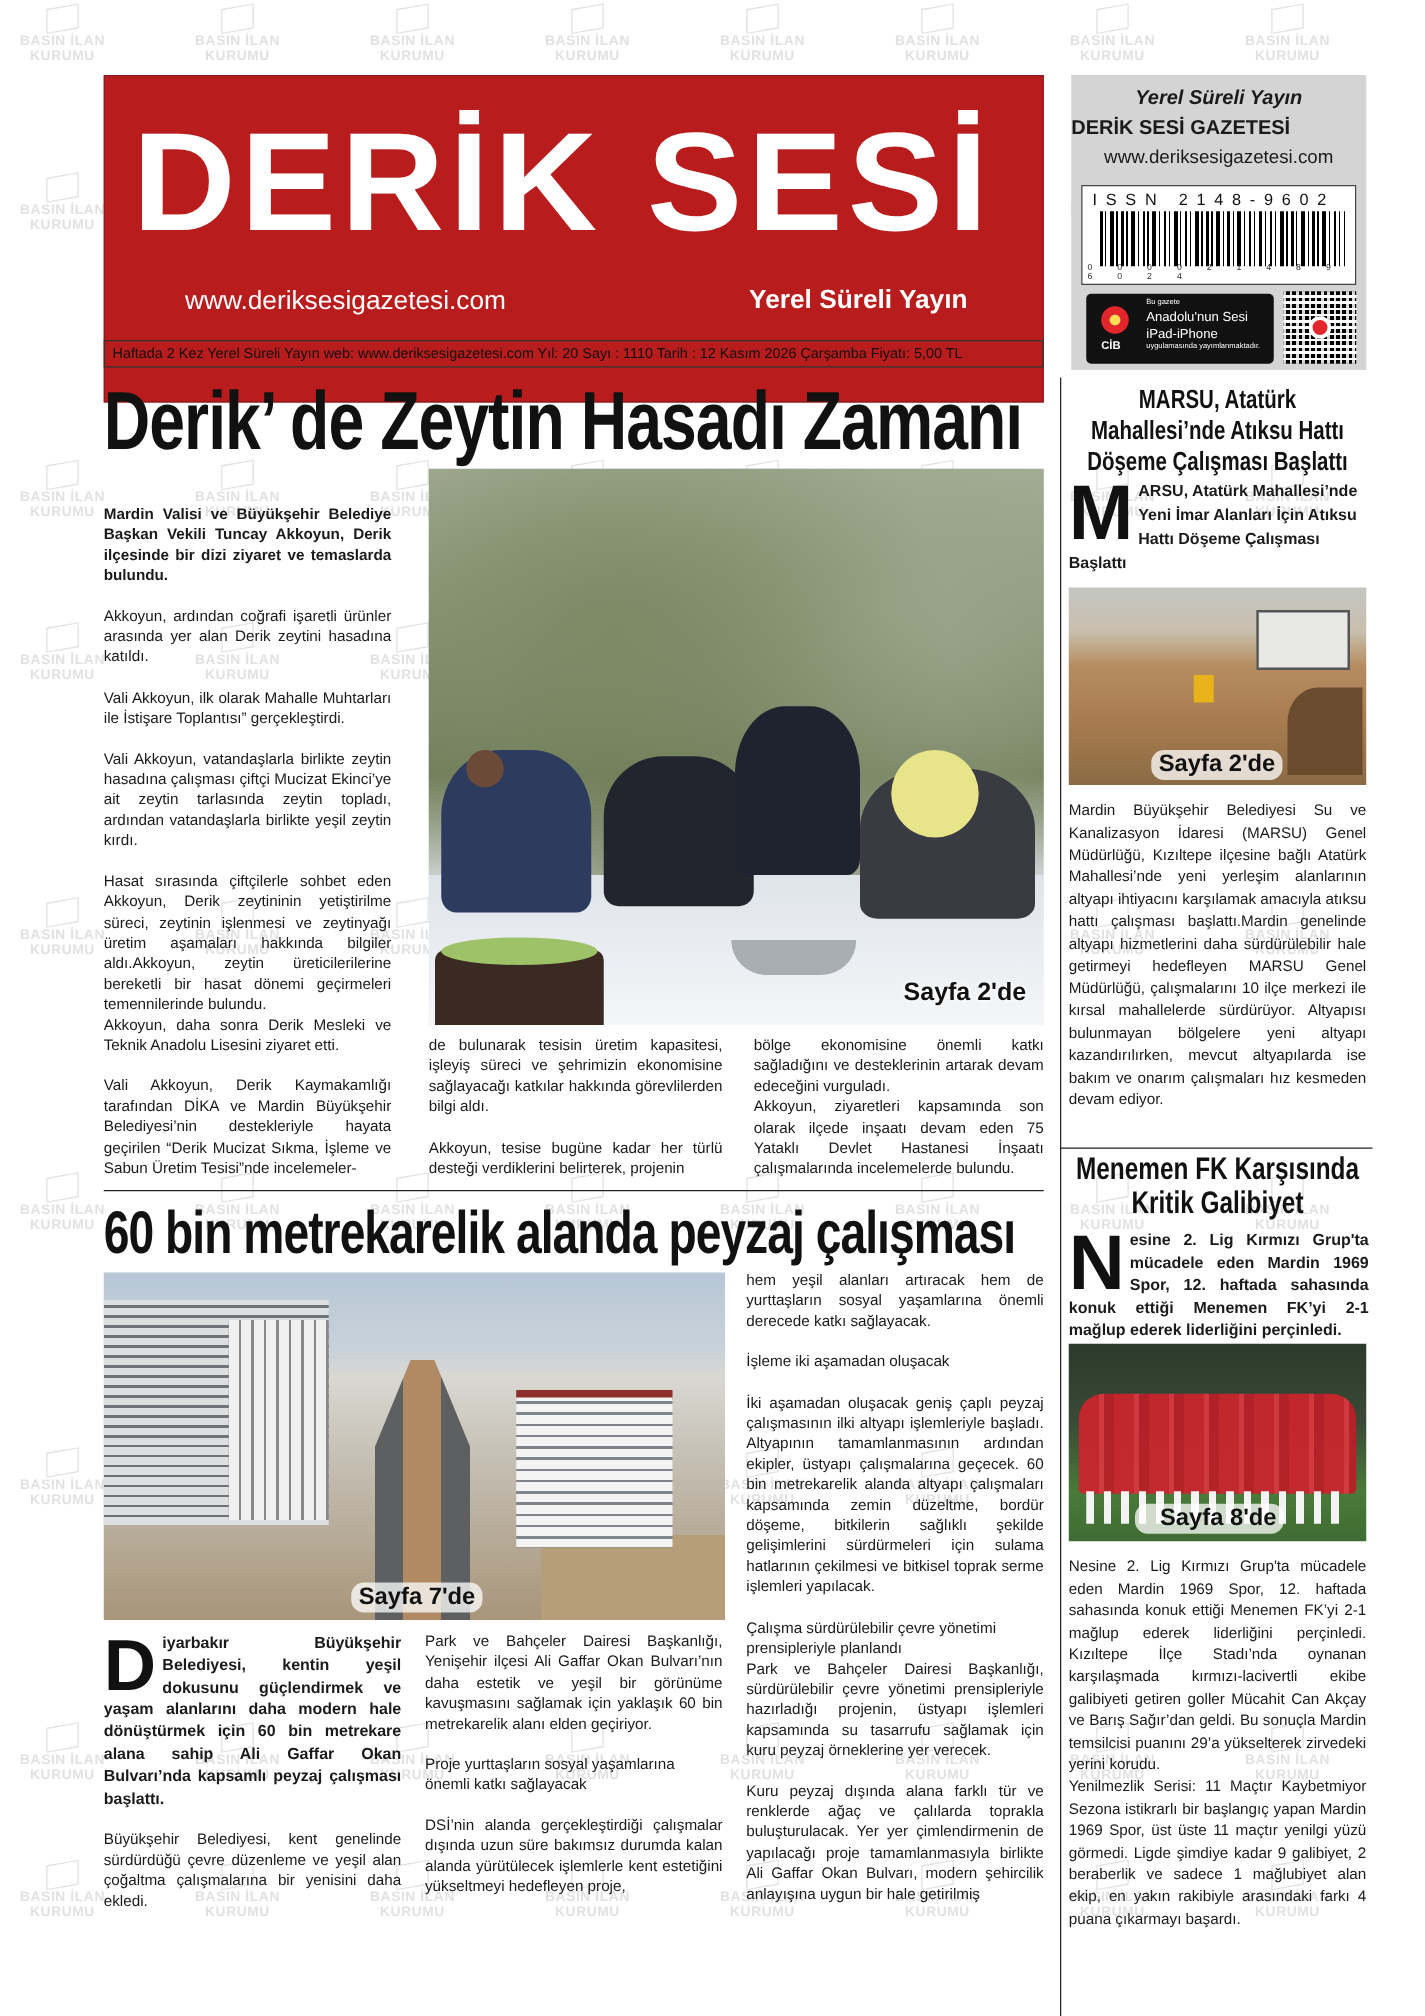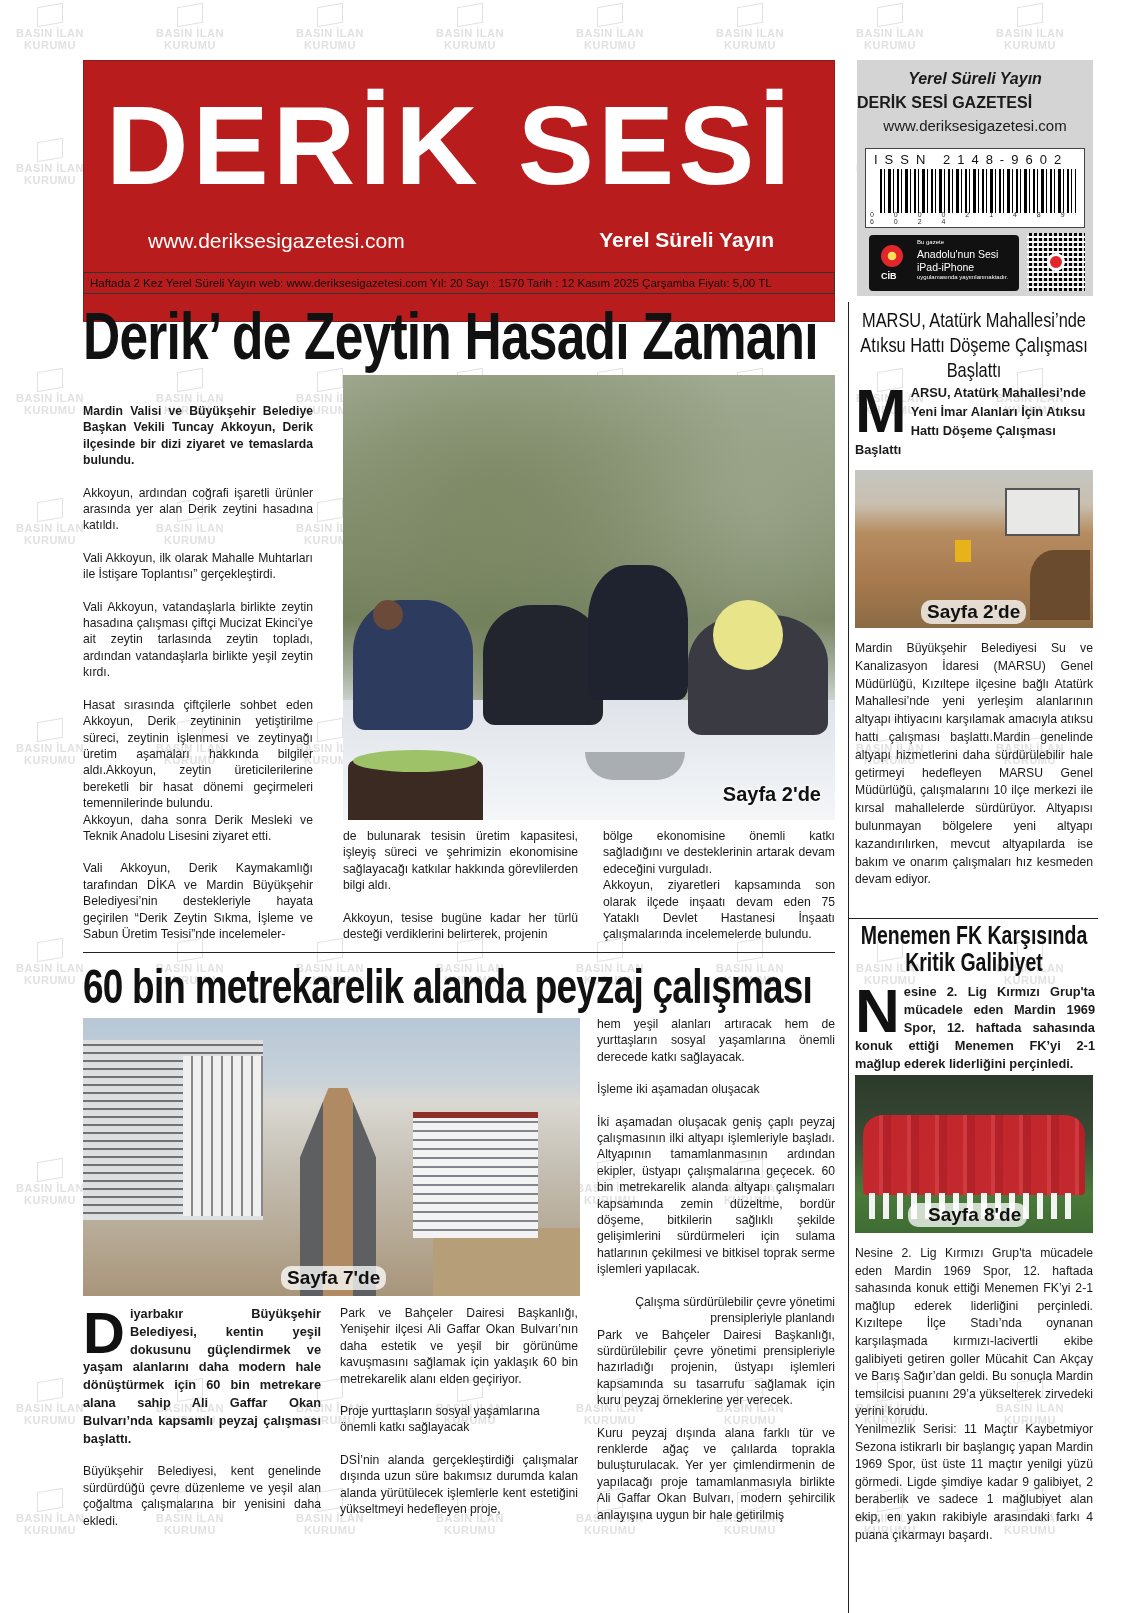--- a/index.html
+++ b/index.html
@@ -64,21 +64,21 @@
   .sayfa { position: absolute; font-weight: 700; color: #111; font-size: 20px; text-shadow: 0 0 3px #fff, 0 0 6px #fff; }
   .sayfa-pill { position: absolute; font-weight: 700; color: #111; font-size: 19px; background: rgba(255,255,255,0.75); border-radius: 10px; padding: 0 6px; line-height: 24px; }
 
   .colB { left: 343px; top: 828px; width: 235px; }
   .colC { left: 603px; top: 828px; width: 232px; }
 
   .rule-h1 { left: 83px; top: 952px; width: 752px; height: 1px; background: #222; }
 
   
   .vrule { left: 848px; top: 302px; width: 1px; height: 1311px; background: #222; }
-  .rc-h1 { left: 852px; top: 307px; width: 245px; text-align: center; font-family: "Liberation Sans", sans-serif; font-weight: 400; font-size: 21px; line-height: 25px; color: #111; }
+  .rc-h1 { left: 852px; top: 307px; width: 245px; text-align: center; font-family: "Liberation Sans", sans-serif; font-weight: 700; font-size: 21px; line-height: 25px; color: #111; }
   .rc-h1 span { display: inline-block; transform: scaleX(0.78); white-space: nowrap; }
   .dropcap-wrap { left: 855px; top: 383px; width: 240px; font-size: 12.8px; line-height: 19px; font-weight: 700; color: #1a1a1a; }
   .dropcap { float: left; font-size: 62px; line-height: 52px; font-weight: 700; margin: 2px 4px 0 0; color: #111; }
   .photo2 { left: 855px; top: 470px; width: 238px; height: 158px; background:
       linear-gradient(180deg, #c4c6c2 0%, #c9bfae 22%, #b58c60 40%, #a77a4e 70%, #8a6b45 100%); overflow: hidden; }
   .p2-house { position: absolute; left: 150px; top: 18px; width: 75px; height: 48px; background: #e8e8e6; border: 2px solid #555; }
   .p2-trench { position: absolute; left: 175px; top: 80px; width: 60px; height: 70px; background: #6a4b2e; border-radius: 40% 0 0 0; }
   .p2-machine { position: absolute; left: 100px; top: 70px; width: 16px; height: 22px; background: #e8b21a; }
   .colR1 { left: 855px; top: 640px; width: 238px; font-size: 12.2px; line-height: 17.8px; text-align: justify; }
   .rule-h2 { left: 848px; top: 918px; width: 250px; height: 1px; background: #222; }
@@ -479,21 +479,21 @@
       <div>KURUMU</div>
     </div>
   </div>
 
 <div class="abs masthead">
   <div class="masthead-title">DERİK SESİ</div>
   <div class="masthead-url">www.deriksesigazetesi.com</div>
   <div class="masthead-slogan">Yerel Süreli Yayın</div>
 </div>
 
-<div class="abs infobar">Haftada 2 Kez Yerel Süreli Yayın web: www.deriksesigazetesi.com Yıl: 20 Sayı : 1570 Tarih : 12 Kasım 2025 Çarşamba Fiyatı: 5,00 TL</div>
+<div class="abs infobar">Haftada 2 Kez Yerel Süreli Yayın web: www.deriksesigazetesi.com Yıl: 20 Sayı : 1110 Tarih : 12 Kasım 2026 Çarşamba Fiyatı: 5,00 TL</div>
 
 <div class="abs sidebox">
   <div class="sb-line1">Yerel Süreli Yayın</div>
   <div class="sb-line2">DERİK SESİ GAZETESİ</div>
   <div class="sb-line3">www.deriksesigazetesi.com</div>
   <div class="barcode-box">
     <div class="issn">ISSN 2148-9602</div>
     <div class="bars"></div>
     <div class="barnums">0 0 0 0 2 1 4 8 9 6 0 2 4</div>
   </div>
@@ -512,21 +512,21 @@
 
 <div class="abs condensed h-main">Derik’ de Zeytin Hasadı Zamanı</div>
 
 <div class="abs col colA">
   <p class="lead">Mardin Valisi ve Büyükşehir Belediye Başkan Vekili Tuncay Akkoyun, Derik ilçesinde bir dizi ziyaret ve temaslarda bulundu.</p>
   <p>Akkoyun, ardından coğrafi işaretli ürünler arasında yer alan Derik zeytini hasadına katıldı.</p>
   <p>Vali Akkoyun, ilk olarak Mahalle Muhtarları ile İstişare Toplantısı” gerçekleştirdi.</p>
   <p>Vali Akkoyun, vatandaşlarla birlikte zeytin hasadına çalışması çiftçi Mucizat Ekinci’ye ait zeytin tarlasında zeytin topladı, ardından vatandaşlarla birlikte yeşil zeytin kırdı.</p>
   <p class="tight">Hasat sırasında çiftçilerle sohbet eden Akkoyun, Derik zeytininin yetiştirilme süreci, zeytinin işlenmesi ve zeytinyağı üretim aşamaları hakkında bilgiler aldı.Akkoyun, zeytin üreticilerilerine bereketli bir hasat dönemi geçirmeleri temennilerinde bulundu.</p>
   <p>Akkoyun, daha sonra Derik Mesleki ve Teknik Anadolu Lisesini ziyaret etti.</p>
-  <p class="tight">Vali Akkoyun, Derik Kaymakamlığı tarafından DİKA ve Mardin Büyükşehir Belediyesi’nin destekleriyle hayata geçirilen “Derik Zeytin Sıkma, İşleme ve Sabun Üretim Tesisi”nde incelemeler-</p>
+  <p class="tight">Vali Akkoyun, Derik Kaymakamlığı tarafından DİKA ve Mardin Büyükşehir Belediyesi’nin destekleriyle hayata geçirilen “Derik Mucizat Sıkma, İşleme ve Sabun Üretim Tesisi”nde incelemeler-</p>
 </div>
 
 <div class="abs photo1">
   <div class="p1-cloth"></div>
   <div class="p1-person" style="left:10px;top:225px;width:120px;height:130px;background:#2d3b5e;"></div>
   <div class="p1-person" style="left:30px;top:225px;width:30px;height:30px;background:#6b4a3a;border-radius:50%;"></div>
   <div class="p1-person" style="left:140px;top:230px;width:120px;height:120px;background:#22252d;"></div>
   <div class="p1-person" style="left:245px;top:190px;width:100px;height:135px;background:#1f2330;"></div>
   <div class="p1-person" style="left:345px;top:240px;width:140px;height:120px;background:#3a3a42;"></div>
   <div class="p1-person" style="left:370px;top:225px;width:70px;height:70px;background:#e8e48a;border-radius:50%;"></div>
@@ -570,21 +570,21 @@
 <div class="abs col colE">
   <p>Park ve Bahçeler Dairesi Başkanlığı, Yenişehir ilçesi Ali Gaffar Okan Bulvarı’nın daha estetik ve yeşil bir görünüme kavuşmasını sağlamak için yaklaşık 60 bin metrekarelik alanı elden geçiriyor.</p>
   <p style="text-align:left;">Proje yurttaşların sosyal yaşamlarına önemli katkı sağlayacak</p>
   <p class="tight">DSİ’nin alanda gerçekleştirdiği çalışmalar dışında uzun süre bakımsız durumda kalan alanda yürütülecek işlemlerle kent estetiğini yükseltmeyi hedefleyen proje,</p>
 </div>
 
 <div class="abs col colF">
   <p>hem yeşil alanları artıracak hem de yurttaşların sosyal yaşamlarına önemli derecede katkı sağlayacak.</p>
   <p style="text-align:left;">İşleme iki aşamadan oluşacak</p>
   <p>İki aşamadan oluşacak geniş çaplı peyzaj çalışmasının ilki altyapı işlemleriyle başladı. Altyapının tamamlanmasının ardından ekipler, üstyapı çalışmalarına geçecek. 60 bin metrekarelik alanda altyapı çalışmaları kapsamında zemin düzeltme, bordür döşeme, bitkilerin sağlıklı şekilde gelişimlerini sürdürmeleri için sulama hatlarının çekilmesi ve bitkisel toprak serme işlemleri yapılacak.</p>
-  <p class="tight" style="text-align:right;">Çalışma sürdürülebilir çevre yönetimi prensipleriyle planlandı</p>
+  <p class="tight" style="text-align:left;">Çalışma sürdürülebilir çevre yönetimi prensipleriyle planlandı</p>
   <p>Park ve Bahçeler Dairesi Başkanlığı, sürdürülebilir çevre yönetimi prensipleriyle hazırladığı projenin, üstyapı işlemleri kapsamında su tasarrufu sağlamak için kuru peyzaj örneklerine yer verecek.</p>
   <p class="tight">Kuru peyzaj dışında alana farklı tür ve renklerde ağaç ve çalılarda toprakla buluşturulacak. Yer yer çimlendirmenin de yapılacağı proje tamamlanmasıyla birlikte Ali Gaffar Okan Bulvarı, modern şehircilik anlayışına uygun bir hale getirilmiş</p>
 </div>
 
 <div class="abs vrule"></div>
 
 <div class="abs rc-h1"><span style="white-space:normal;width:300px;transform:scaleX(0.78);transform-origin:center;margin-left:-28px;">MARSU, Atatürk Mahallesi’nde Atıksu Hattı Döşeme Çalışması Başlattı</span></div>
 
 <div class="abs dropcap-wrap">
   <span class="dropcap">M</span>

